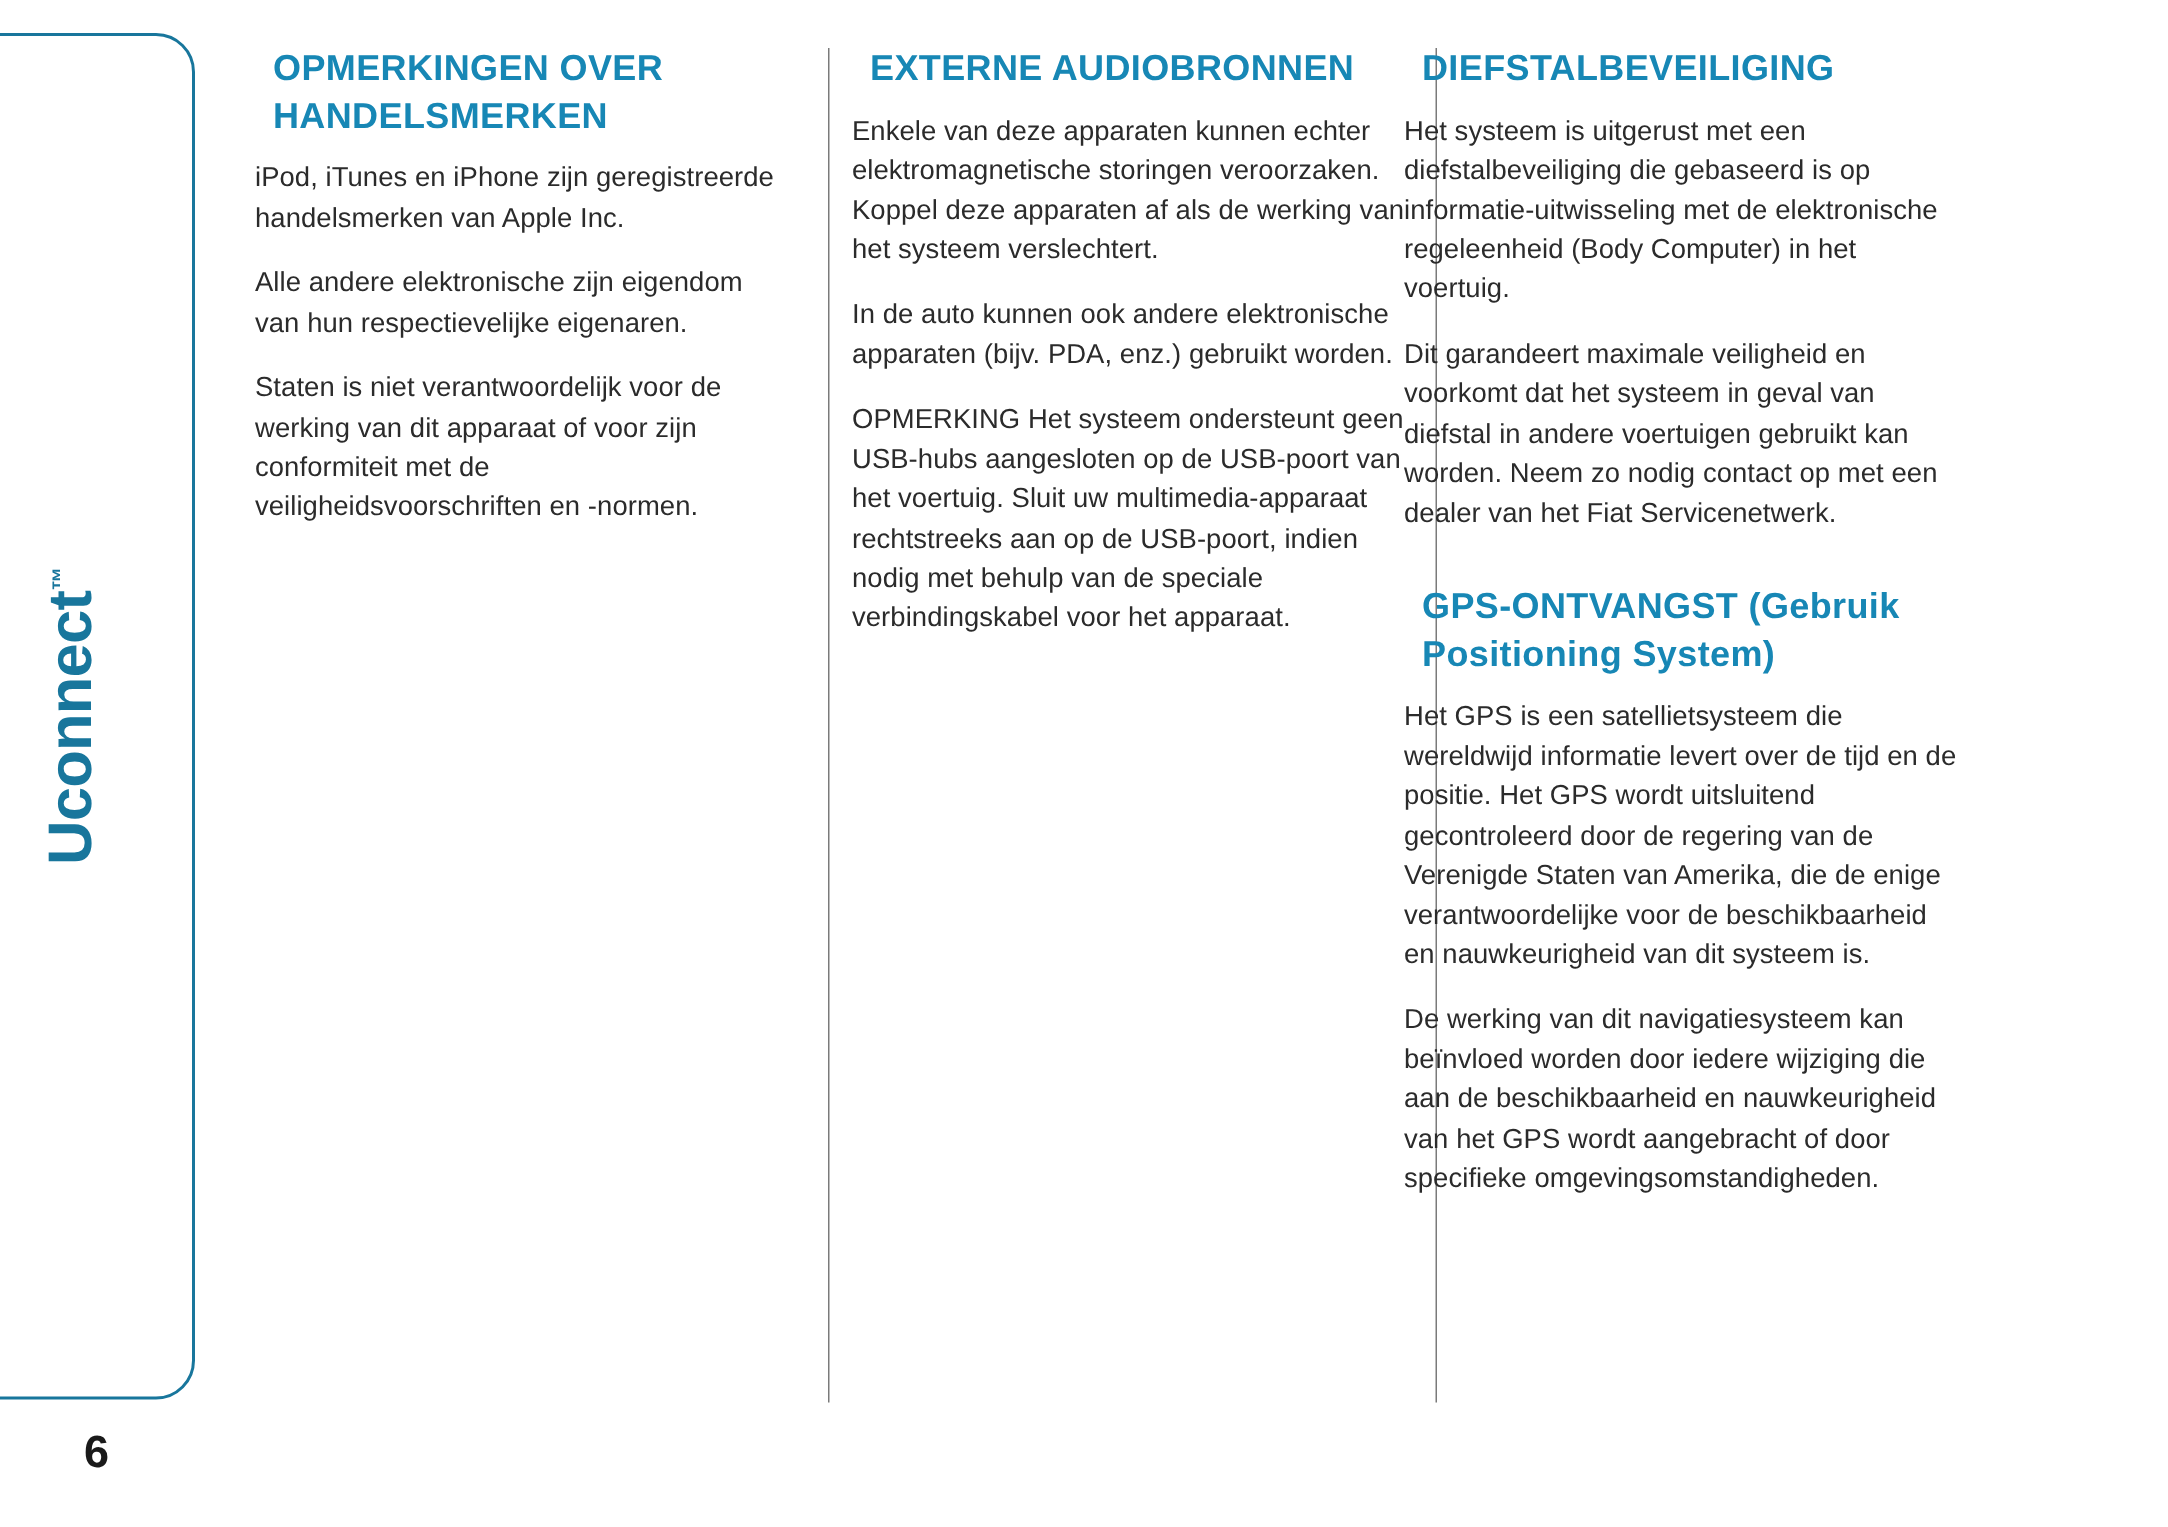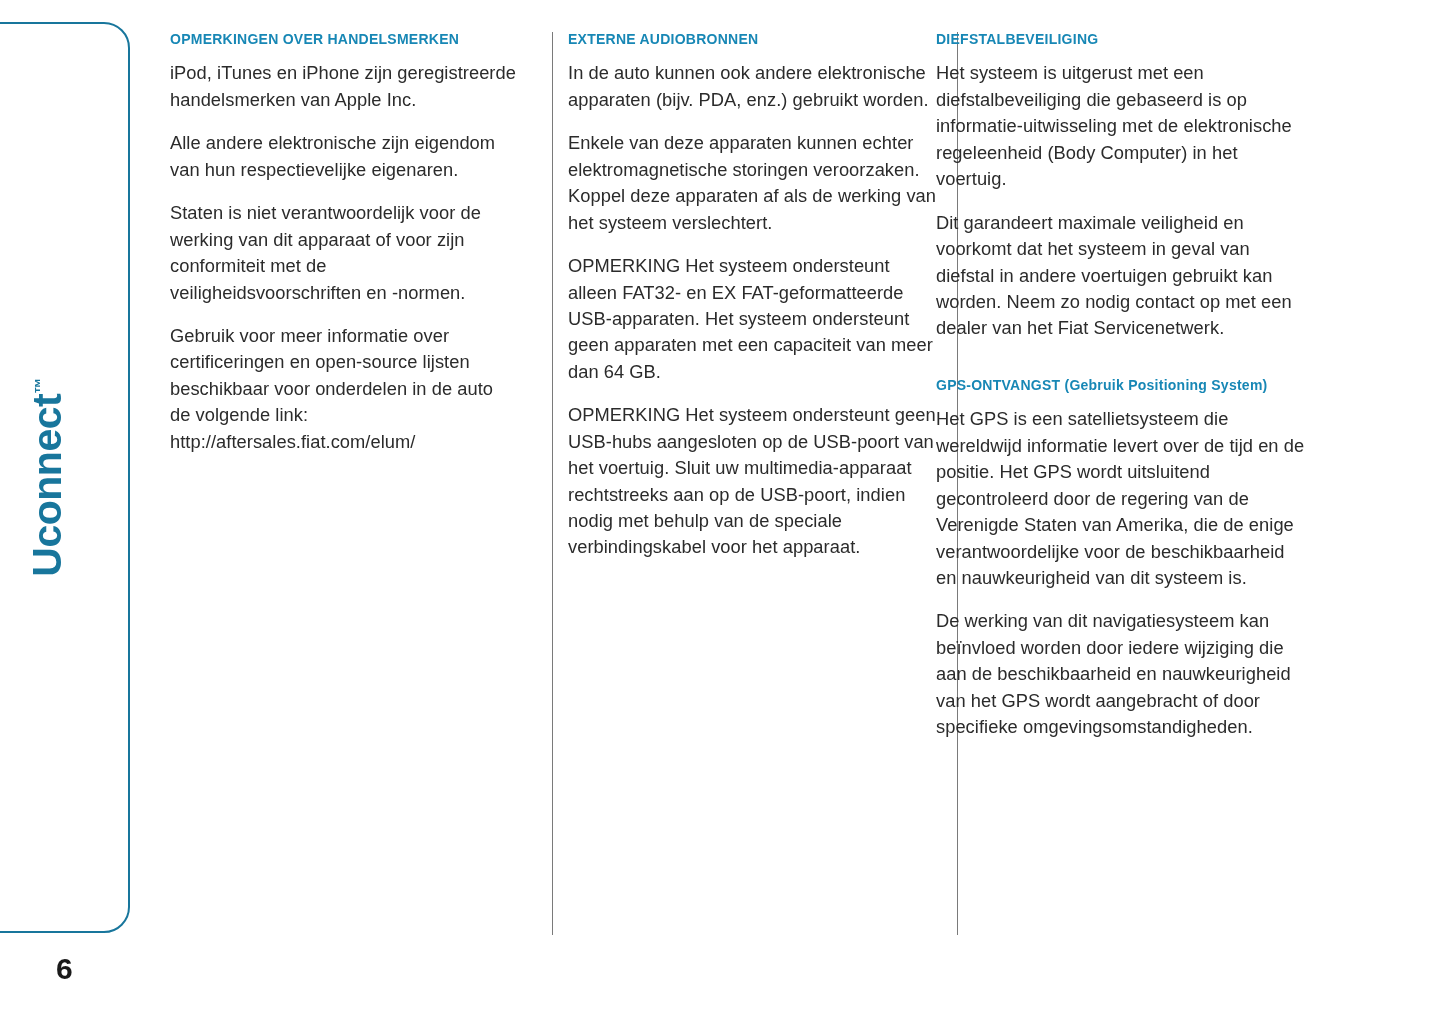--- a/index.html
+++ b/index.html
@@ -80,23 +80,23 @@
   
   .col {
     position: absolute;
     top: 30px;
   }
   .col.c1 { left: 170px; width: 348px; }
   .col.c2 { left: 568px; width: 372px; }
   .col.c3 { left: 936px; width: 372px; }
 
   h2.sec-title {
-    margin: 0 0 12px 0;
+    margin: 0 0 12px 12px;
     color: #1787b5;
-    font-size: 14px;
+    font-size: 24px;
     font-weight: bold;
     line-height: 1.32;
     letter-spacing: 0.25px;
     text-transform: uppercase;
   }
   h2.sec-title.mixed {
     text-transform: none;
   }
   h2.sec-title.spaced {
     margin-top: 34px;
@@ -123,28 +123,26 @@
 <div class="page-number">6</div>
 
 <div class="divider d1"></div>
 <div class="divider d2"></div>
 
 <div class="col c1">
   <h2 class="sec-title">OPMERKINGEN OVER HANDELSMERKEN</h2>
   <p class="body">iPod, iTunes en iPhone zijn geregistreerde handelsmerken van Apple Inc.</p>
   <p class="body">Alle andere elektronische zijn eigendom van hun respectievelijke eigenaren.</p>
   <p class="body">Staten is niet verantwoordelijk voor de werking van dit apparaat of voor zijn conformiteit met de veiligheidsvoorschriften en -normen.</p>
-  <p class="body">Gebruik voor meer informatie over certificeringen en open-source lijsten beschikbaar voor onderdelen in de auto de volgende link: http://aftersales.fiat.com/elum/</p>
 </div>
 
 <div class="col c2">
   <h2 class="sec-title">EXTERNE AUDIOBRONNEN</h2>
+  <p class="body">Enkele van deze apparaten kunnen echter elektromagnetische storingen veroorzaken. Koppel deze apparaten af als de werking van het systeem verslechtert.</p>
   <p class="body">In de auto kunnen ook andere elektronische apparaten (bijv. PDA, enz.) gebruikt worden.</p>
-  <p class="body">Enkele van deze apparaten kunnen echter elektromagnetische storingen veroorzaken. Koppel deze apparaten af als de werking van het systeem verslechtert.</p>
-  <p class="body">OPMERKING Het systeem ondersteunt alleen FAT32- en EX FAT-geformatteerde USB-apparaten. Het systeem ondersteunt geen apparaten met een capaciteit van meer dan 64 GB.</p>
   <p class="body">OPMERKING Het systeem ondersteunt geen USB-hubs aangesloten op de USB-poort van het voertuig. Sluit uw multimedia-apparaat rechtstreeks aan op de USB-poort, indien nodig met behulp van de speciale verbindingskabel voor het apparaat.</p>
 </div>
 
 <div class="col c3">
   <h2 class="sec-title">DIEFSTALBEVEILIGING</h2>
   <p class="body">Het systeem is uitgerust met een diefstalbeveiliging die gebaseerd is op informatie-uitwisseling met de elektronische regeleenheid (Body Computer) in het voertuig.</p>
   <p class="body">Dit garandeert maximale veiligheid en voorkomt dat het systeem in geval van diefstal in andere voertuigen gebruikt kan worden. Neem zo nodig contact op met een dealer van het Fiat Servicenetwerk.</p>
   <h2 class="sec-title mixed spaced">GPS-ONTVANGST (Gebruik Positioning System)</h2>
   <p class="body">Het GPS is een satellietsysteem die wereldwijd informatie levert over de tijd en de positie. Het GPS wordt uitsluitend gecontroleerd door de regering van de Verenigde Staten van Amerika, die de enige verantwoordelijke voor de beschikbaarheid en nauwkeurigheid van dit systeem is.</p>
   <p class="body">De werking van dit navigatiesysteem kan beïnvloed worden door iedere wijziging die aan de beschikbaarheid en nauwkeurigheid van het GPS wordt aangebracht of door specifieke omgevingsomstandigheden.</p>

